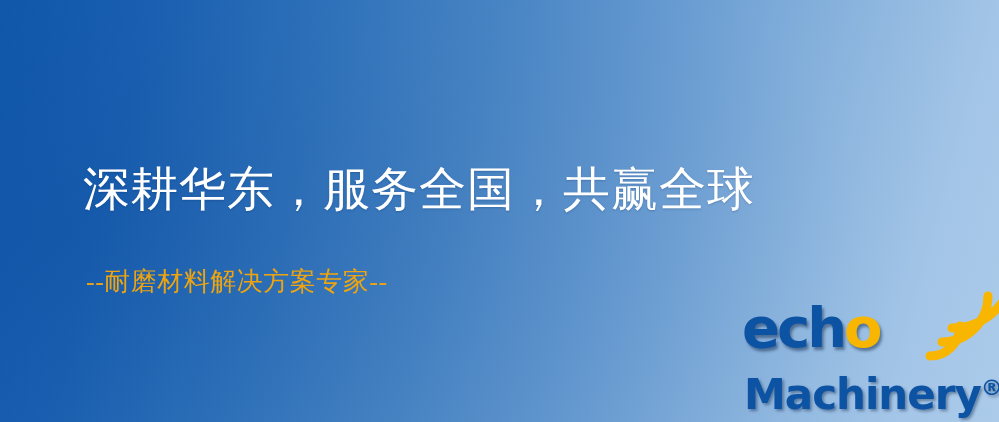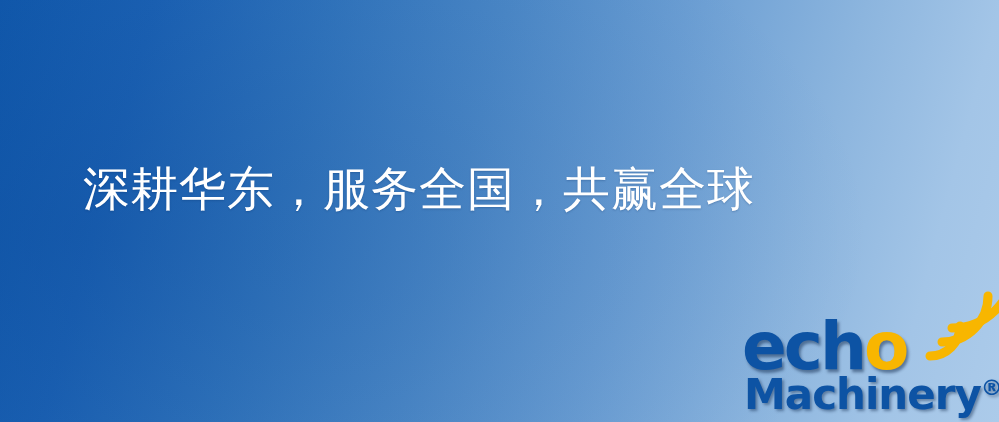--- a/index.html
+++ b/index.html
@@ -68,27 +68,26 @@
     top: 292px;
     width: 263px;
     height: 130px;
   }
 
   #logo-wordmark {
     position: absolute;
     left: 6px;
     top: -6px;
     font-family: "DejaVu Sans", "Liberation Sans", sans-serif;
-    font-size: 66px;
+    font-size: 56px;
     font-weight: bold;
     letter-spacing: -3px;
     line-height: 83px;
     color: #0d53a4;
     text-shadow: 2px 3px 3px rgba(0,25,60,0.45);
-    margin-top: 19px;
   }
   #logo-wordmark .gold {
     color: #f8b600;
     text-shadow: 2px 3px 3px rgba(0,25,60,0.45);
   }
 
   #logo-arcs {
     position: absolute;
     left: 186px;
     top: -4px;
@@ -117,20 +116,21 @@
 </style>
 </head>
 <body>
 
 <div id="banner">
 
   <div id="shade"></div>
 
   <div id="headline">深耕华东，服务全国，共赢全球</div>
 
+  <div id="subtitle">--耐磨材料解决方案专家--</div>
 
   <div id="logo">
 
     <div id="logo-wordmark"><span>ech</span><span class="gold">o</span></div>
 
     <svg id="logo-arcs" viewBox="0 0 80 74">
       <g fill="none" stroke="#f8b600" stroke-linecap="round">
         <path d="M8 68 A30 30 0 0 0 38 38" stroke-width="9"></path>
         <path d="M22 68 A46 46 0 0 0 68 22" stroke-width="9" transform="translate(-2,-14)"></path>
         <path d="M36 68 A62 62 0 0 0 98 6" stroke-width="9" transform="translate(-6,-28)"></path>

